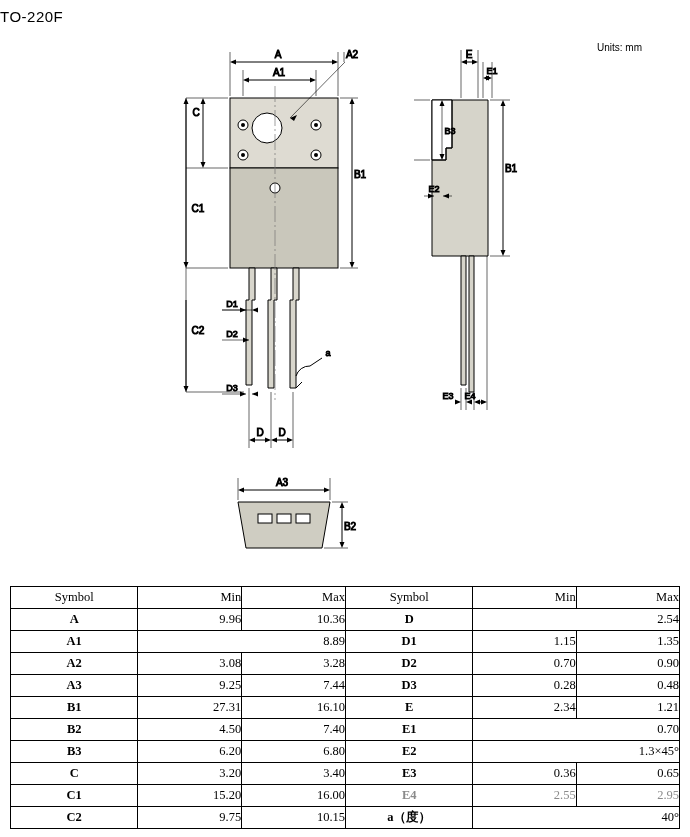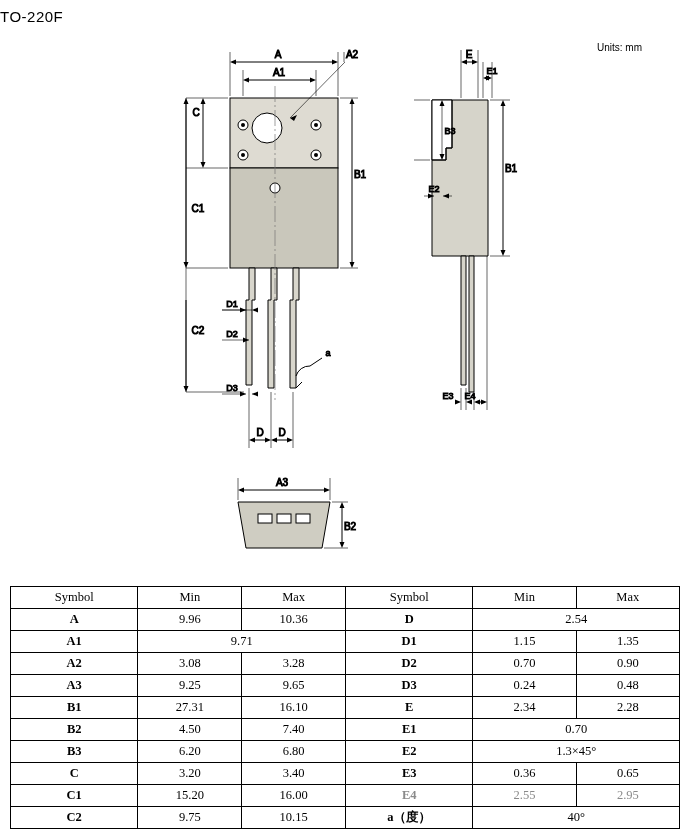--- a/index.html
+++ b/index.html
@@ -57,20 +57,21 @@
     height: 21px;
     padding: 0;
     font-weight: normal;
   }
   table.dim .sym {
     font-weight: bold;
     width: 136px;
   }
   table.dim .val {
     width: 111px;
+    text-align: right;
   }
   table.dim .hdr td {
     font-weight: normal;
   }
   table.dim .grey {
     color: #8a8a8a;
   }
   svg text {
     font-family: "Liberation Sans", sans-serif;
     fill: #000;
@@ -282,48 +283,48 @@
     <tbody id="dim-body">
         <tr>
           <td class="sym">A</td>
           <td class="val">9.96</td>
           <td class="val">10.36</td>
           <td class="sym">D</td>
           <td class="val" colspan="2">2.54</td>
         </tr>
         <tr>
           <td class="sym">A1</td>
-          <td class="val" colspan="2">9.71</td>
+          <td class="val" colspan="2">8.89</td>
           <td class="sym">D1</td>
           <td class="val">1.15</td>
           <td class="val">1.35</td>
         </tr>
         <tr>
           <td class="sym">A2</td>
           <td class="val">3.08</td>
           <td class="val">3.28</td>
           <td class="sym">D2</td>
           <td class="val">0.70</td>
           <td class="val">0.90</td>
         </tr>
         <tr>
           <td class="sym">A3</td>
           <td class="val">9.25</td>
-          <td class="val">9.65</td>
+          <td class="val">7.44</td>
           <td class="sym">D3</td>
-          <td class="val">0.24</td>
+          <td class="val">0.28</td>
           <td class="val">0.48</td>
         </tr>
         <tr>
           <td class="sym">B1</td>
           <td class="val">27.31</td>
           <td class="val">16.10</td>
           <td class="sym">E</td>
           <td class="val">2.34</td>
-          <td class="val">2.28</td>
+          <td class="val">1.21</td>
         </tr>
         <tr>
           <td class="sym">B2</td>
           <td class="val">4.50</td>
           <td class="val">7.40</td>
           <td class="sym">E1</td>
           <td class="val" colspan="2">0.70</td>
         </tr>
         <tr>
           <td class="sym">B3</td>

